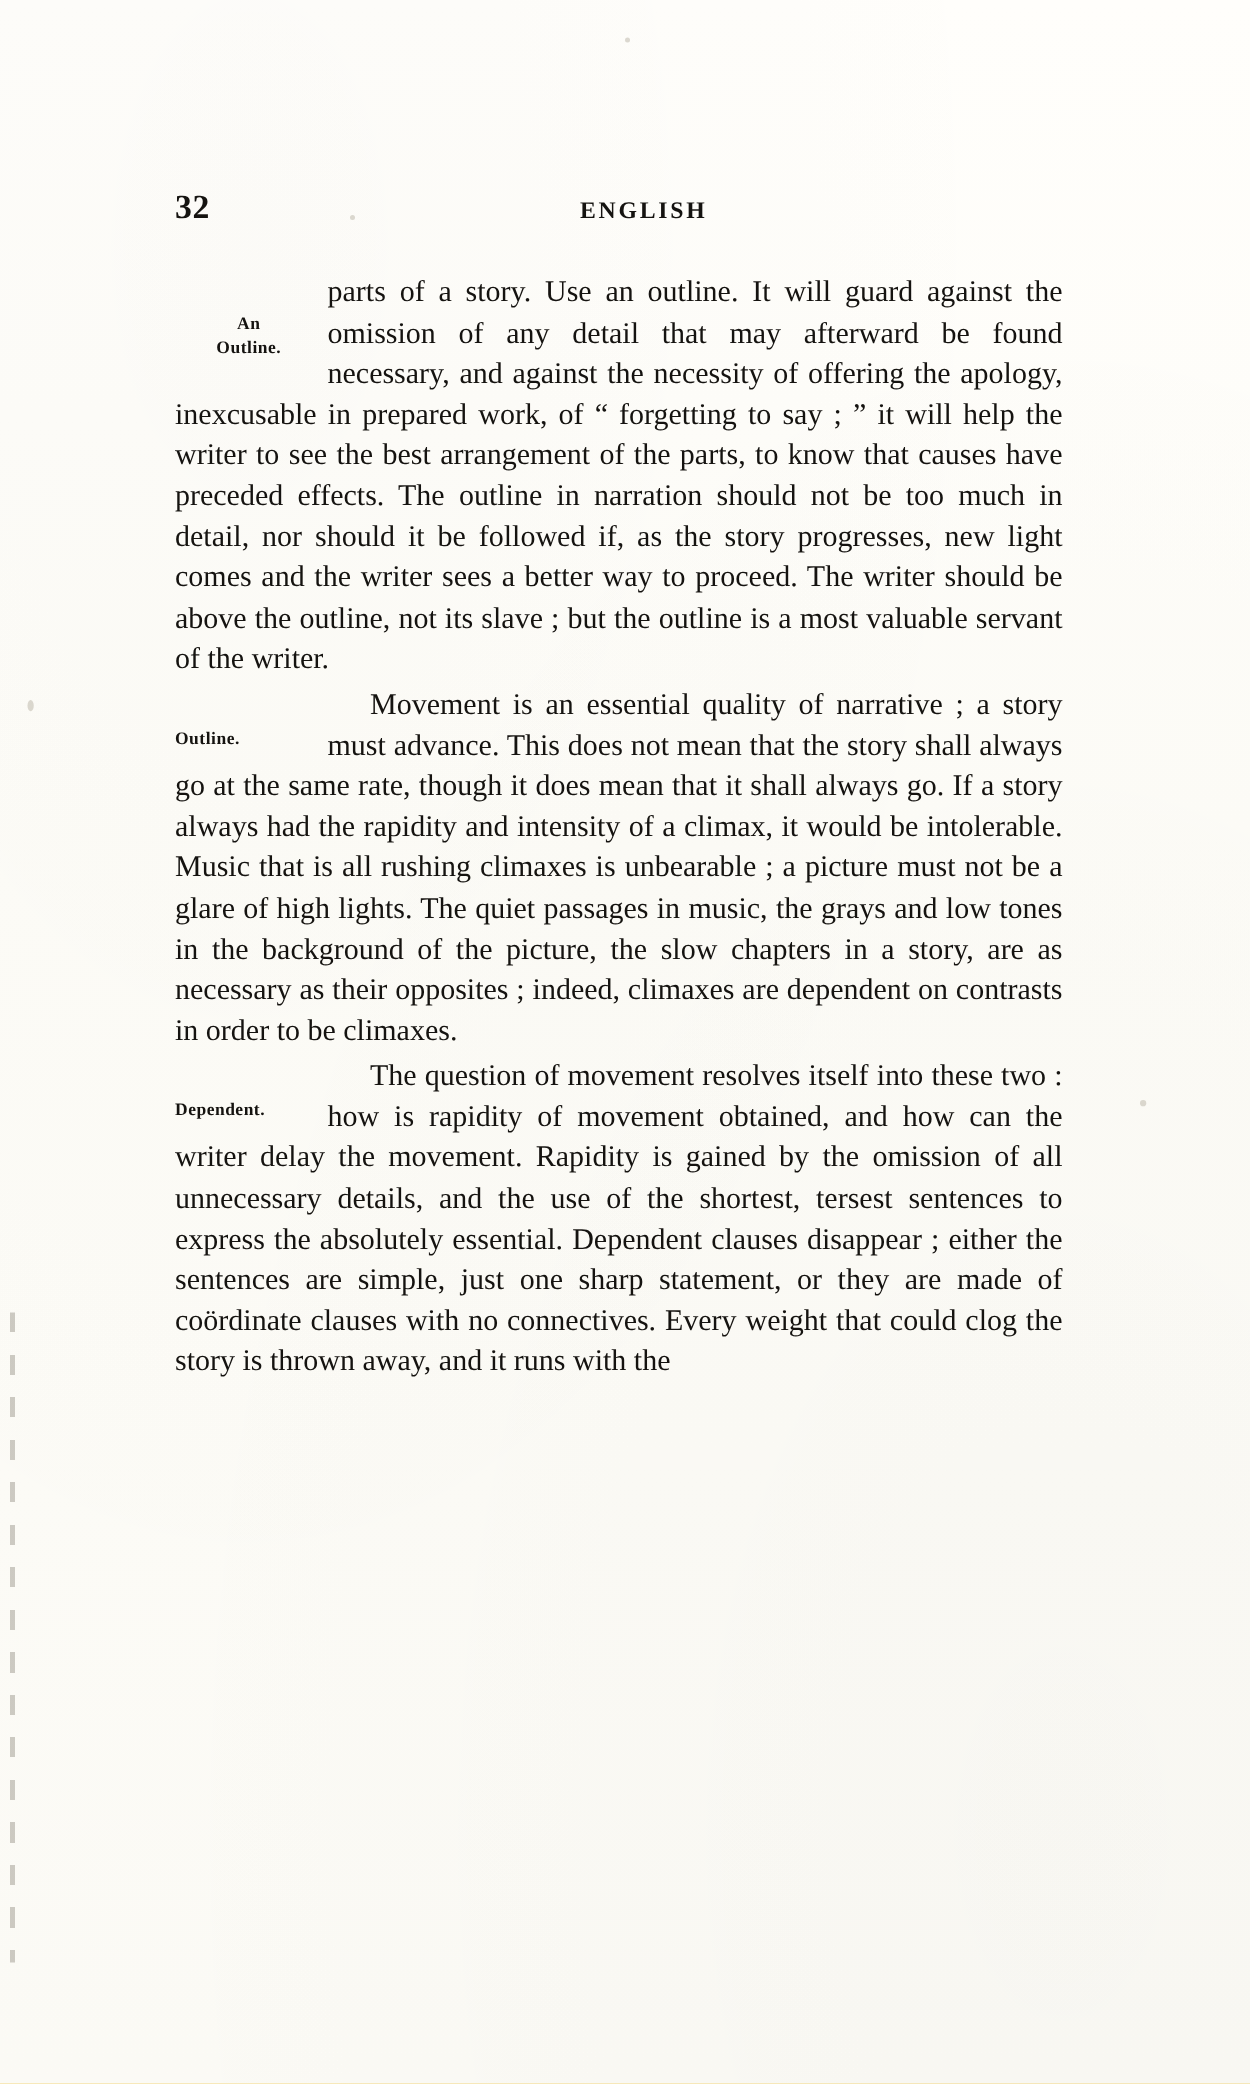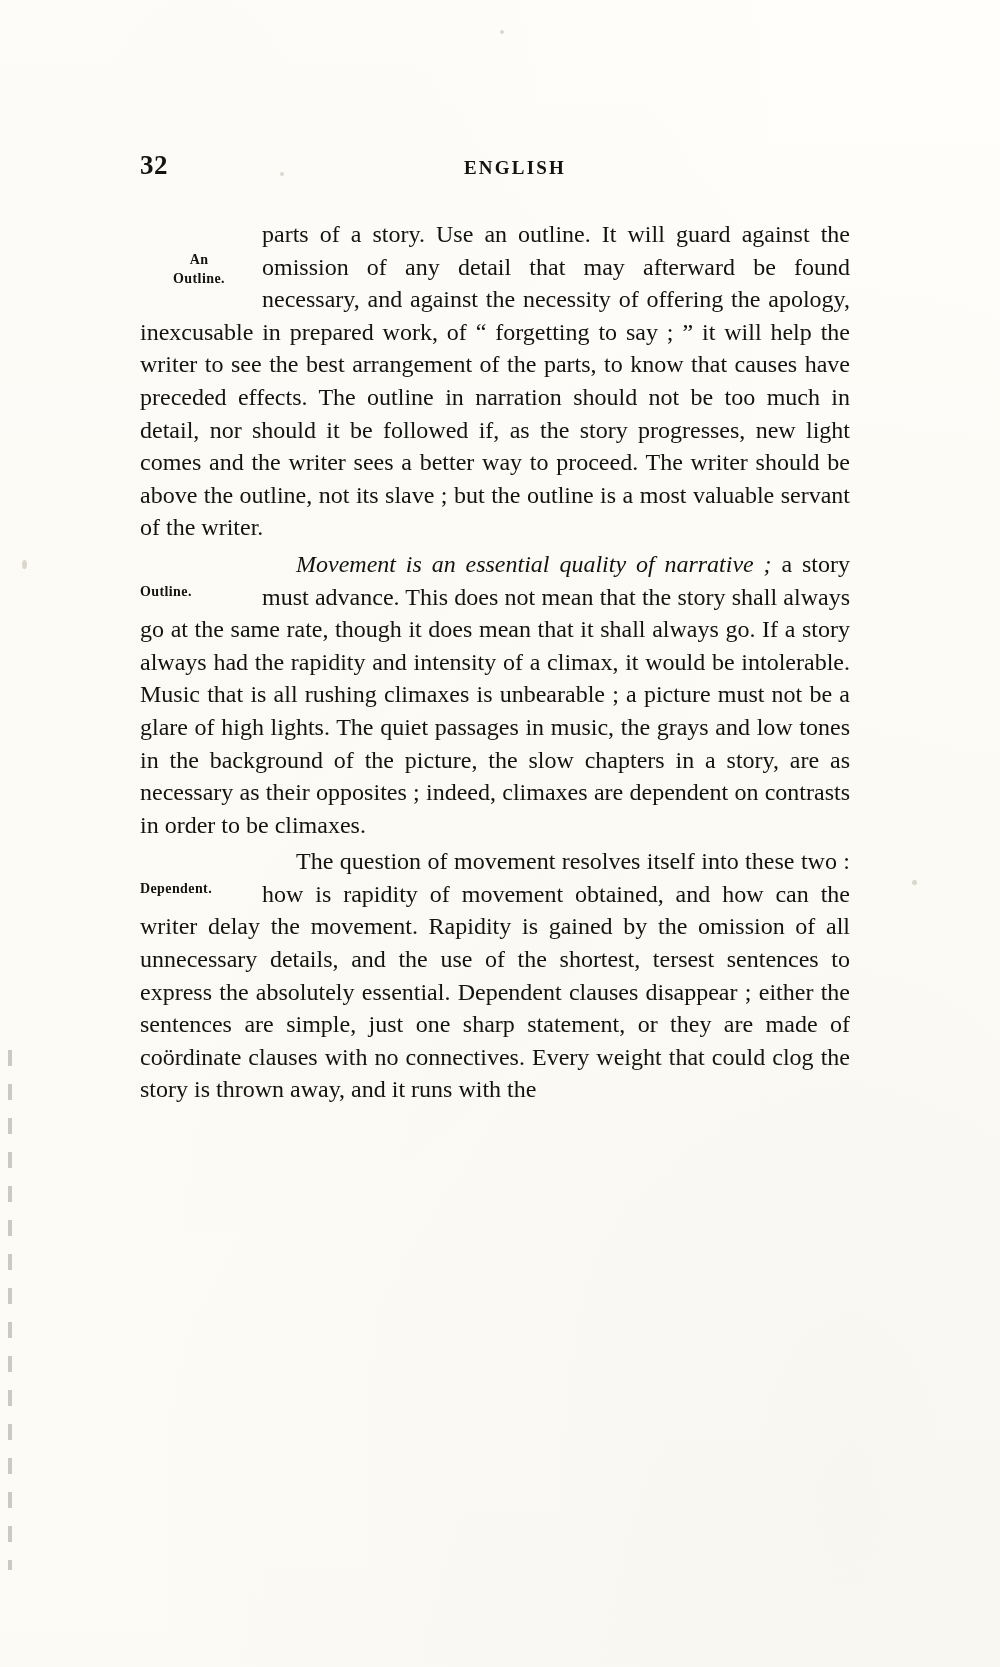--- a/index.html
+++ b/index.html
@@ -84,21 +84,20 @@
     font-family: "Liberation Serif", serif;
     padding-top: 36px;
     margin-right: 4px;
     shape-outside: inset(0);
   }
   .sidenote.two-line {
     padding-top: 32px;
     text-align: center;
   }
   .ital {
-    font-style: italic;
   }
   
   .speck {
     position: absolute;
     background: #b9b3a6;
     border-radius: 50%;
     opacity: 0.5;
   }
   .edge-marks {
     position: absolute;

